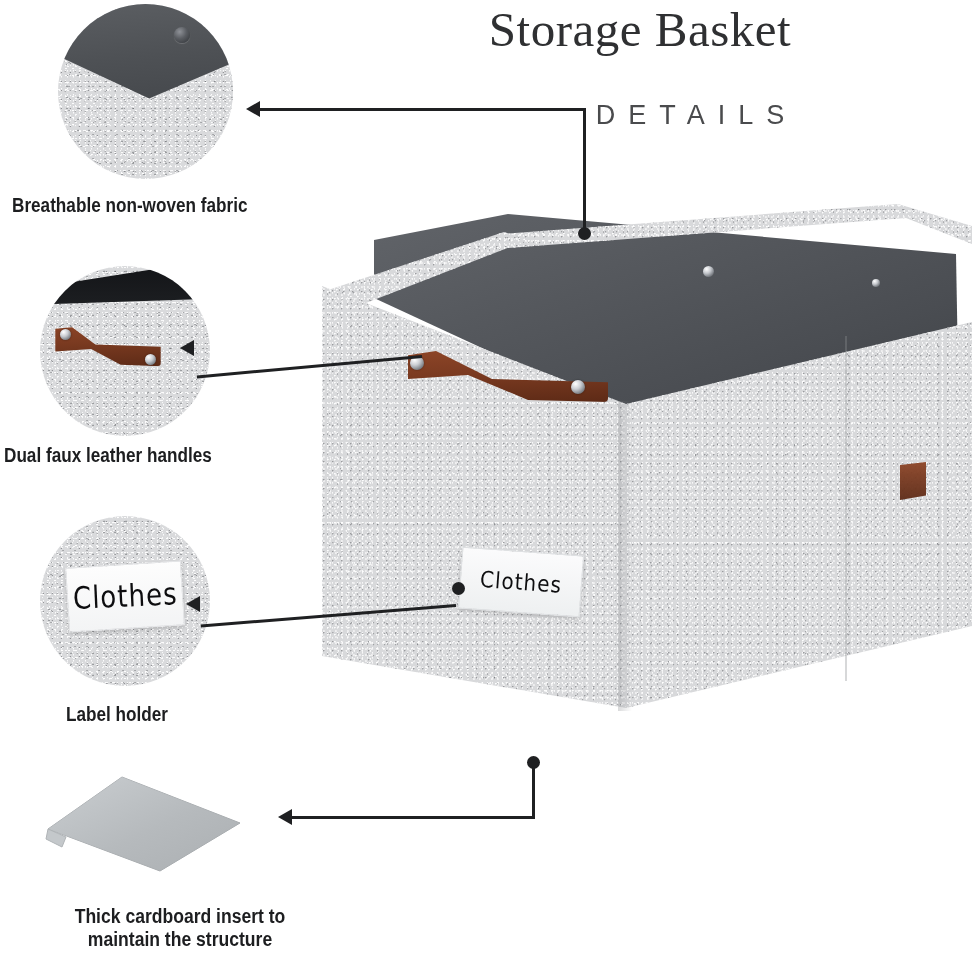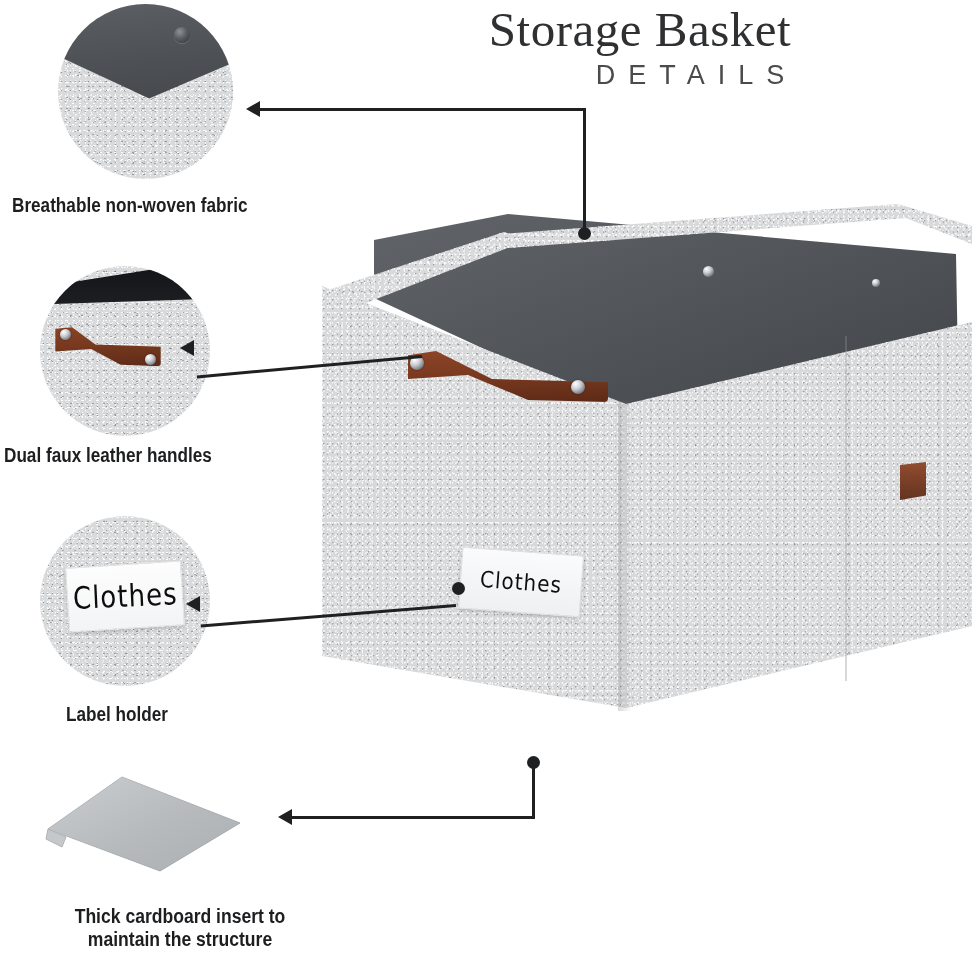--- a/index.html
+++ b/index.html
@@ -17,20 +17,21 @@
   .title {
     font-family:"Liberation Serif", serif;
     font-size:49px; line-height:56px; color:#2f3032;
     letter-spacing:0.5px; white-space:nowrap;
   }
   .subtitle {
     font-family:"Liberation Sans", sans-serif;
     font-size:27px; line-height:34px; color:#4a4b4d;
     letter-spacing:13px; text-indent:13px; font-weight:300;
     padding-left:100px;
+    margin-top:40px;
   }
 
   
   .callout-label {
     position:absolute;
     font-family:"Liberation Sans", sans-serif;
     font-weight:bold; color:#1d1e20;
     font-size:19.5px; line-height:23px;
     transform:scaleX(0.88); transform-origin:left center;
     white-space:nowrap;

